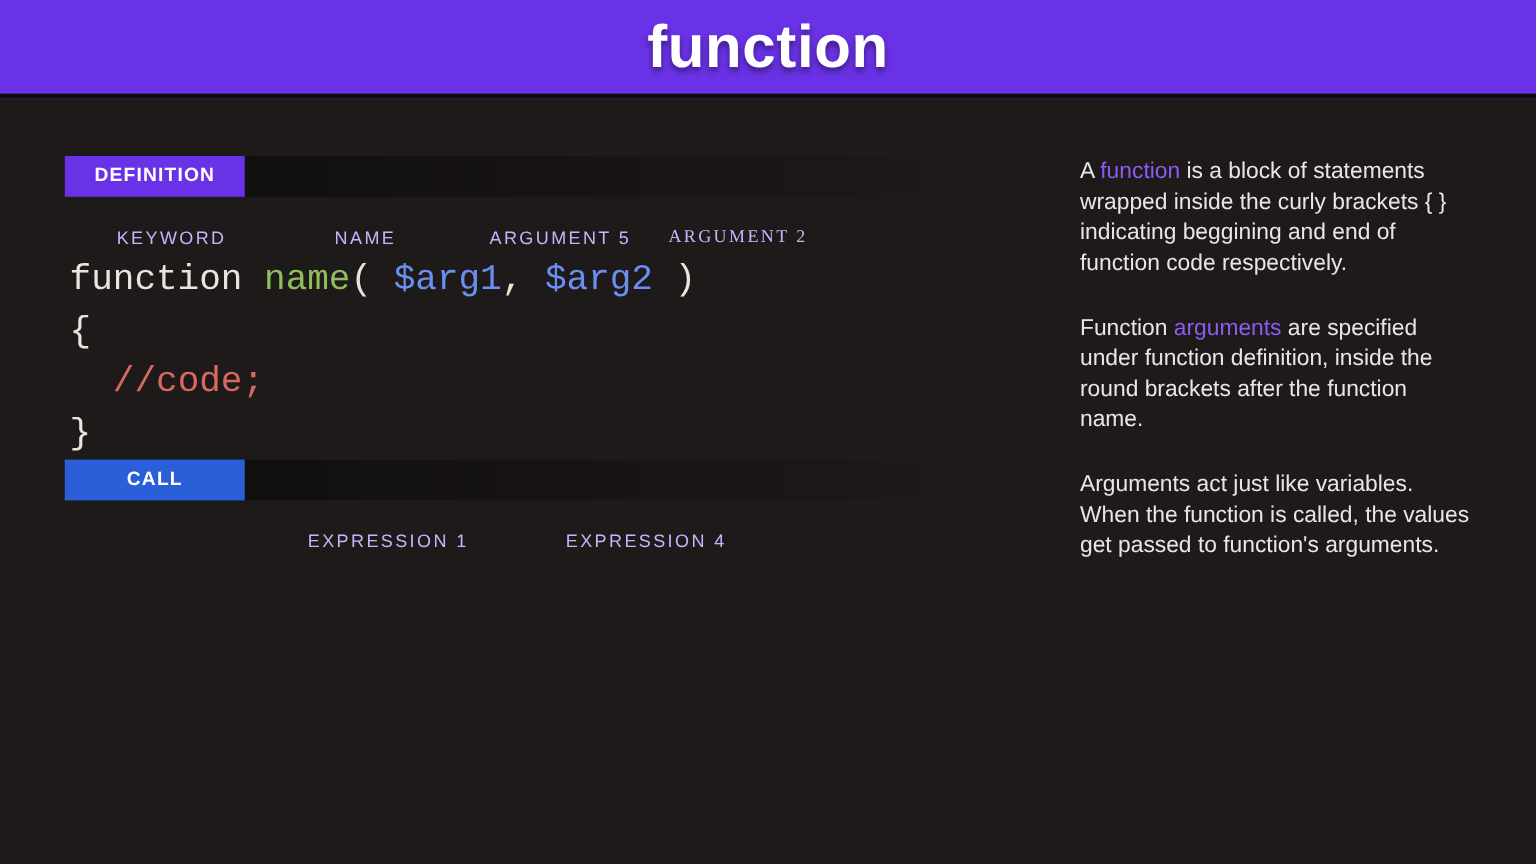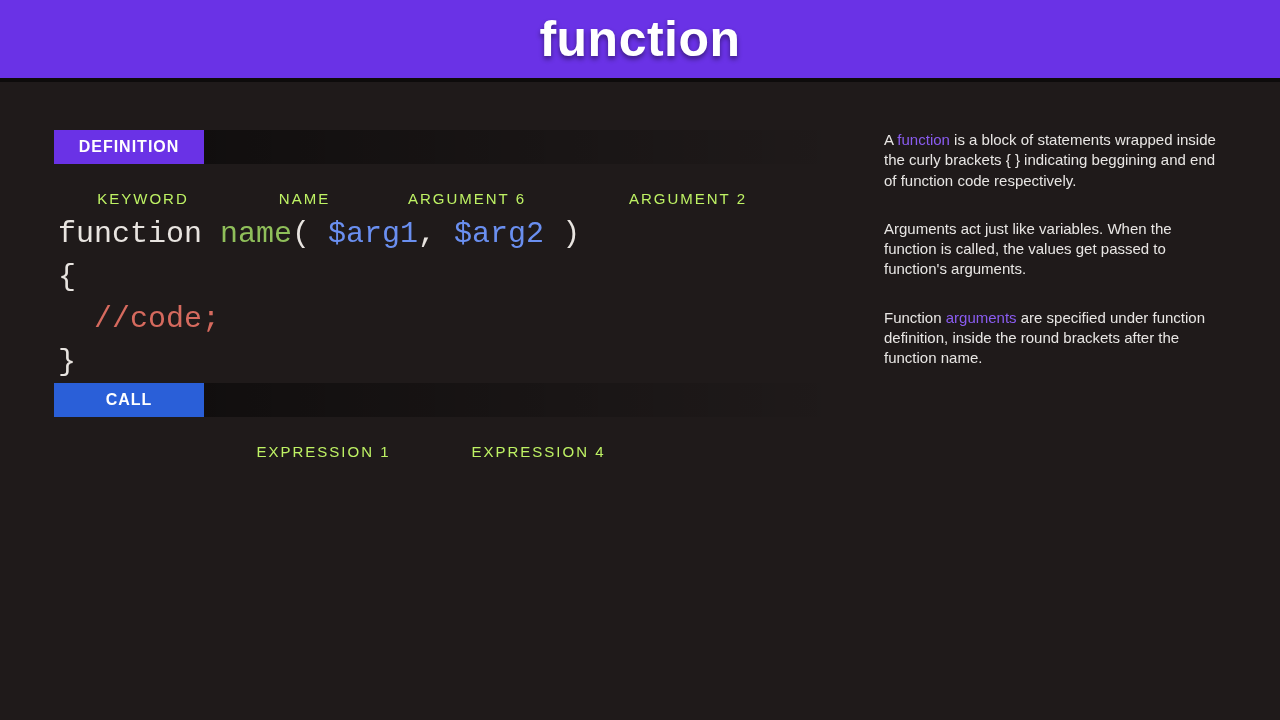--- a/index.html
+++ b/index.html
@@ -20,30 +20,30 @@
   }
   .header-title {
     font-size: 50px;
     font-weight: 700;
     color: #ffffff;
     text-shadow: 0 3px 5px rgba(0,0,0,0.45);
     letter-spacing: 0.5px;
   }
   .content {
     display: flex;
-    gap: 40px;
+    gap: 56px;
     padding: 48px 54px 0 54px;
   }
   .left {
     flex: 0 0 790px;
   }
   .right {
     flex: 1;
     padding-top: 0px;
-    font-size: 15px;
+    font-size: 19px;
     line-height: 1.35;
     font-weight: 300;
     color: #e8e6e4;
   }
   .right p { margin-bottom: 28px; }
   .hl-purple { color: #8a5cf0; }
   .tab-row {
     display: flex;
     height: 34px;
     margin-bottom: 8px;
@@ -63,29 +63,29 @@
   .tab-fade {
     flex: 1;
     height: 100%;
   }
   .fade-def { background: linear-gradient(to right, rgba(0,0,0,0.45), rgba(0,0,0,0)); }
   .fade-call { background: linear-gradient(to right, rgba(0,0,0,0.45), rgba(0,0,0,0)); }
   .annot-row {
     display: flex;
     font-size: 15px;
     letter-spacing: 2px;
-    color: #bef264;
+    color: #c4b5fd;
     font-weight: 300;
     margin-top: 26px;
     margin-bottom: 6px;
   }
   .annot-row.def .a1{ width:178px; text-align:center; }
   .annot-row.def .a2{ width:145px; text-align:center; }
   .annot-row.def .a3{ width:180px; text-align:center; }
-  .annot-row.def .a4{ width:190px; text-align:right; }
+  .annot-row.def .a4{ width:190px; text-align:left;font-family:Liberation Serif, serif; }
   .annot-row.call .sp{ width:162px; }
   .annot-row.call .a1{ width:215px; text-align:center; }
   .annot-row.call .a2{ width:215px; text-align:center; }
   .code {
     font-family: "Menlo","Consolas","Courier New",monospace;
     font-size: 30px;
     line-height: 1.42;
     white-space: pre;
     padding-left: 4px;
   }
@@ -105,21 +105,21 @@
 <div class="content">
   <div class="left">
 
     <div class="tab-row">
       <div class="tab-label tab-def">DEFINITION</div>
       <div class="tab-fade fade-def"></div>
     </div>
     <div class="annot-row def">
       <div class="a1">KEYWORD</div>
       <div class="a2">NAME</div>
-      <div class="a3">ARGUMENT 6</div>
+      <div class="a3">ARGUMENT 5</div>
       <div class="a4">ARGUMENT 2</div>
     </div>
     <div class="code"><span class="c-white">function</span> <span class="c-green">name</span><span class="c-white">( </span><span class="c-blue">$arg1</span><span class="c-white">, </span><span class="c-blue">$arg2</span><span class="c-white"> )</span>
 <span class="c-white">{</span>
 <span>  </span><span class="c-red">//code;</span>
 <span class="c-white">}</span></div>
 
     <div class="call-block">
       <div class="tab-row">
         <div class="tab-label tab-call">CALL</div>
@@ -131,18 +131,18 @@
         <div class="a2">EXPRESSION 4</div>
       </div>
     </div>
 
   </div>
 
   <div class="right">
     <p>
       <span>A </span><span class="hl-purple">function</span><span> is a block of statements wrapped inside the curly brackets {  } indicating beggining and end of function code respectively.</span>
     </p>
-    <p>Arguments act just like variables. When the function is called, the values get passed to function's arguments.</p>
     <p>
       <span>Function </span><span class="hl-purple">arguments</span><span> are specified under function definition, inside the round brackets after the function name.</span>
     </p>
+    <p>Arguments act just like variables. When the function is called, the values get passed to function's arguments.</p>
   </div>
 </div>
 
 </body></html>

